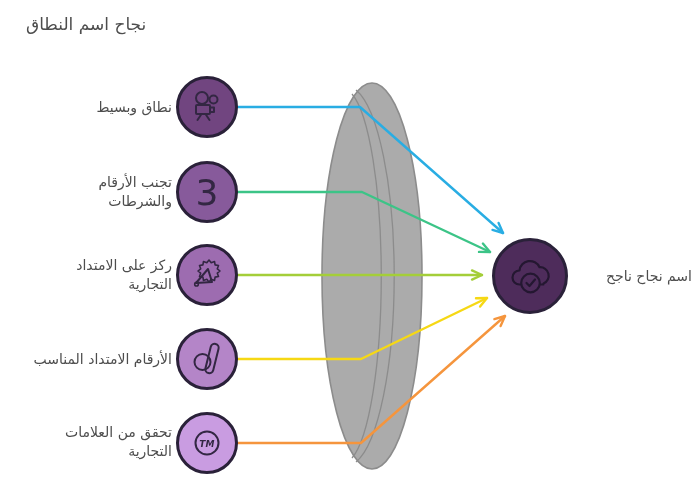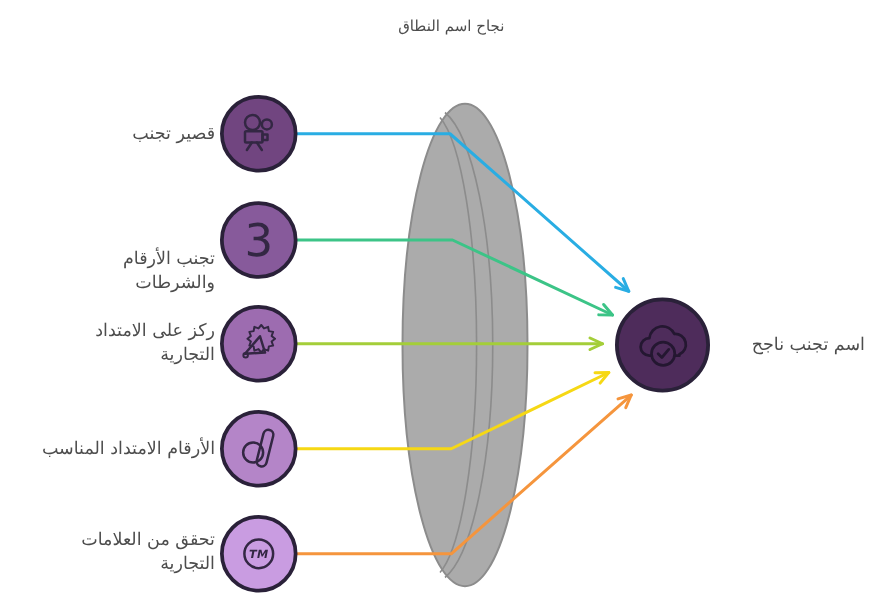--- a/index.html
+++ b/index.html
@@ -7,22 +7,21 @@
     position: relative;
     width: 696px;
     height: 488px;
     background: #ffffff;
     font-family: "DejaVu Sans", sans-serif;
     overflow: hidden;
   }
   .title {
     position: absolute;
     left: 26px; top: 14px; width: 670px;
-    text-align: center;
-    font-size: 12px;
+    font-size: 17px;
   }
   .edges-layer {
     position: absolute;
     left: 0; top: 0;
     z-index: 1;
   }
   .node {
     position: absolute;
     width: 56px; height: 56px;
     border: 3px solid #2a2139;
@@ -84,33 +83,33 @@
       <path d="M 238,359 L 361,359 L 487,298" fill="none" stroke-width="2.4" stroke-linecap="round" stroke-linejoin="round" style="stroke: rgb(246, 216, 20);"></path>
       <path d="M 476,298.2 L 487,298 L 480.1,306.5" fill="none" stroke-width="2.4" stroke-linecap="round" stroke-linejoin="round" style="stroke: rgb(246, 216, 20);"></path>
     </g>
 
     <g>
       <path d="M 238,443 L 361,443 L 505,316" fill="none" stroke-width="2.4" stroke-linecap="round" stroke-linejoin="round" style="stroke: rgb(245, 149, 61);"></path>
       <path d="M 494.4,319.1 L 505,316 L 500.6,326.1" fill="none" stroke-width="2.4" stroke-linecap="round" stroke-linejoin="round" style="stroke: rgb(245, 149, 61);"></path>
     </g>
   </svg>
 
-  <div class="lbl nowrap" style="right:524px; top:86px;" dir="rtl">قصير تجنب</div>
+  <div class="lbl nowrap" style="right:524px; top:86px;" dir="rtl">نطاق وبسيط</div>
   <div class="node" style="left: 176px; top: 76px; background: rgb(113, 69, 128); border-color: rgb(42, 33, 57);">
     <svg class="nicon" width="36" height="36" viewBox="0 0 36 36" fill="none" stroke-width="2" stroke-linecap="round" stroke-linejoin="round" style="stroke: rgb(51, 39, 67);">
       <circle cx="13" cy="9" r="6"></circle>
       <circle cx="24.5" cy="10.5" r="4"></circle>
       <rect x="7" y="16" width="14" height="9" rx="1"></rect>
       <rect x="21" y="18.5" width="4" height="4.5"></rect>
       <path d="M 12.5,25 L 8.5,31"></path>
       <path d="M 16.5,25 L 20.5,31"></path>
     </svg>
   </div>
 
-  <div class="lbl" style="right:524px; top:171px; width:112px;margin-top:25px;" dir="rtl">تجنب الأرقام والشرطات</div>
+  <div class="lbl" style="right:524px; top:171px; width:112px;" dir="rtl">تجنب الأرقام والشرطات</div>
   <div class="node" style="left: 176px; top: 161px; background: rgb(135, 90, 155); border-color: rgb(42, 33, 57);">
     <svg class="nicon" width="36" height="36" viewBox="0 0 36 36" style="stroke: rgb(51, 39, 67);">
       <text x="18" y="31" text-anchor="middle" font-size="36" stroke="none" style="fill: rgb(51, 39, 67);">3</text>
     </svg>
   </div>
 
   <div class="lbl" style="right:524px; top:254px; width:120px;" dir="rtl">ركز على الامتداد التجارية</div>
   <div class="node" style="left: 176px; top: 244px; background: rgb(157, 108, 176); border-color: rgb(42, 33, 57);">
     <svg class="nicon" width="36" height="36" viewBox="0 0 36 36" fill="none" stroke-linecap="round" stroke-linejoin="round" style="stroke: rgb(51, 39, 67);">
       <polygon stroke-width="1.6" points="31,14 28.3,11.8 29.5,8.5 26.1,7.9 25.5,4.5 22.2,5.7 20,3 17.8,5.7 14.5,4.5 13.9,7.9 10.5,8.5 11.7,11.8 9,14 11.7,16.2 10.5,19.5 13.9,20.1 14.5,23.5 17.8,22.3 20,25 22.2,22.3 25.5,23.5 26.1,20.1 29.5,19.5 28.3,16.2"></polygon>
@@ -135,15 +134,15 @@
     </svg>
   </div>
 
   <div class="node result" style="left: 492px; top: 238px; background: rgb(78, 44, 91); border-color: rgb(42, 33, 57);">
     <svg class="nicon" width="50" height="46" viewBox="0 0 50 46" fill="none" stroke-width="2.2" stroke-linecap="round" stroke-linejoin="round" style="stroke: rgb(36, 23, 49);">
       <path d="M 38.5,31.5 L 14.5,31.5 A 7,7 0 0 1 14.5,17.5 A 10.5,10.5 0 0 1 34.5,14.2 A 8.5,8.5 0 0 1 38.5,30.5 Z"></path>
       <circle cx="25.5" cy="30" r="9.3" style="fill: rgb(78, 44, 91); stroke: rgb(36, 23, 49);"></circle>
       <path d="M 21.5,30 L 24.5,33 L 30,26.5"></path>
     </svg>
   </div>
-  <div class="lbl nowrap" style="left:576px; top:255px; width:116px;" dir="rtl">اسم تجنب ناجح</div>
+  <div class="lbl nowrap" style="left:576px; top:255px; width:116px;" dir="rtl">اسم نجاح ناجح</div>
 
 </div>
 
 </body></html>

